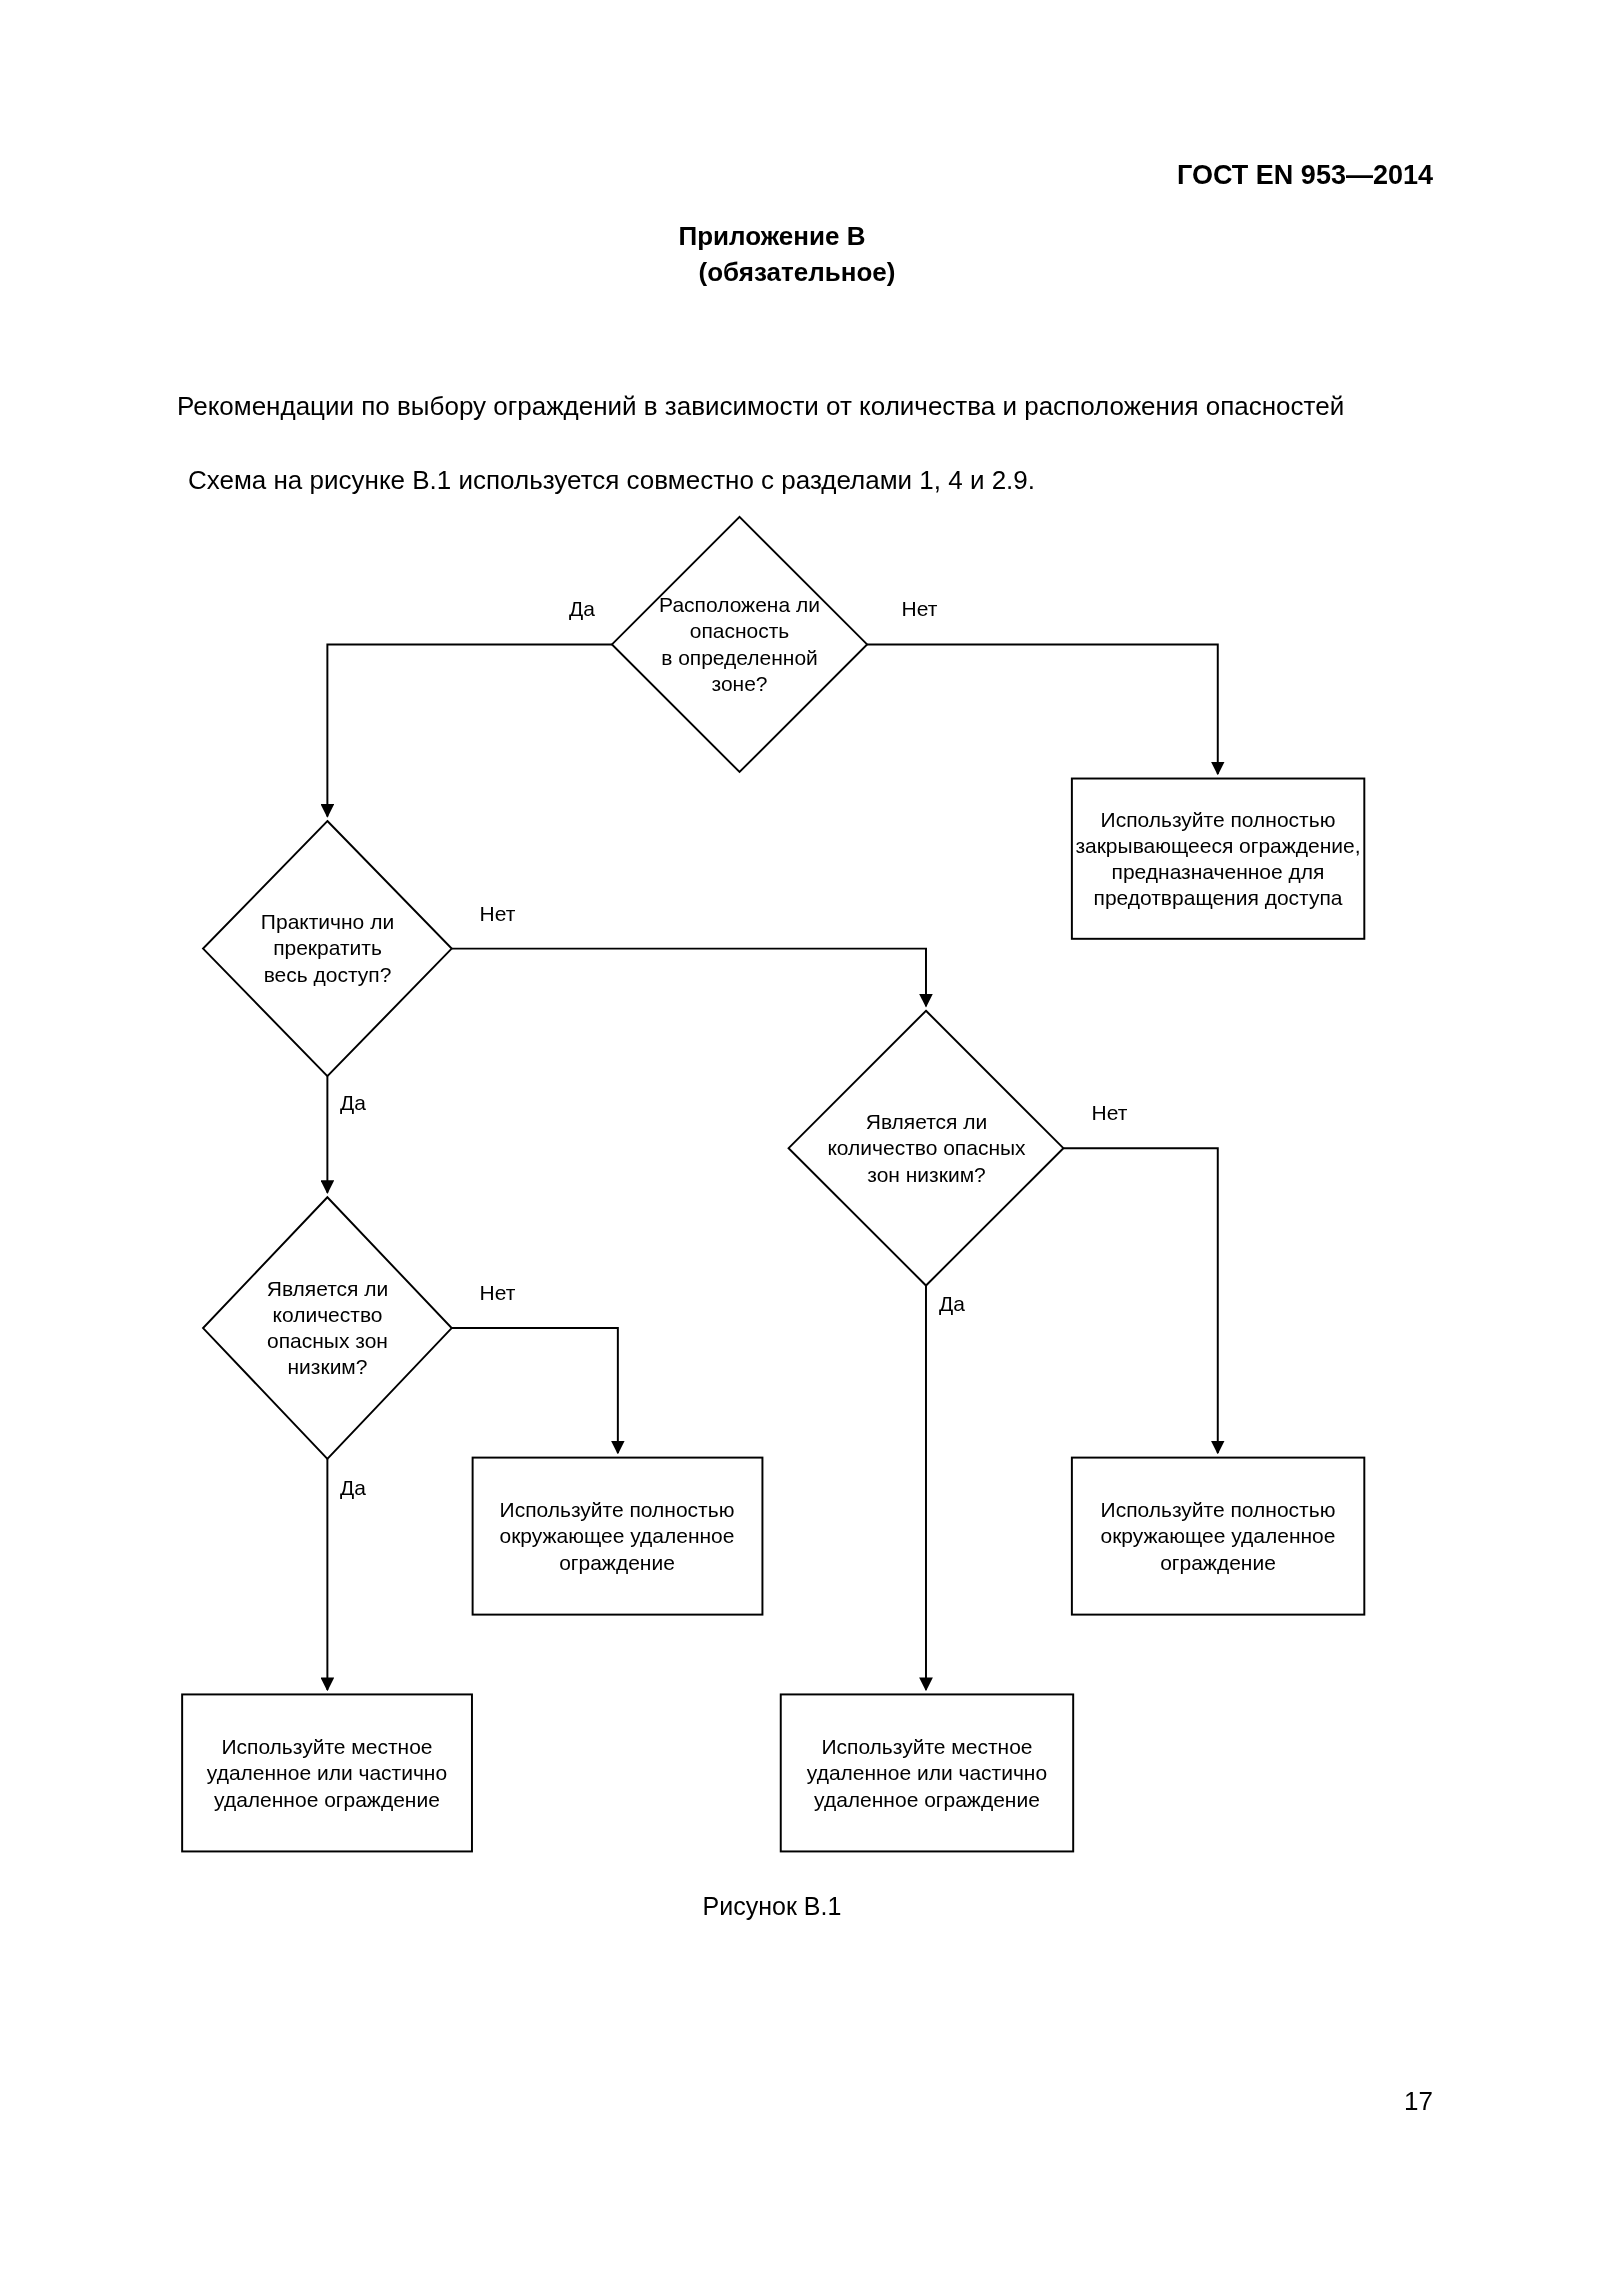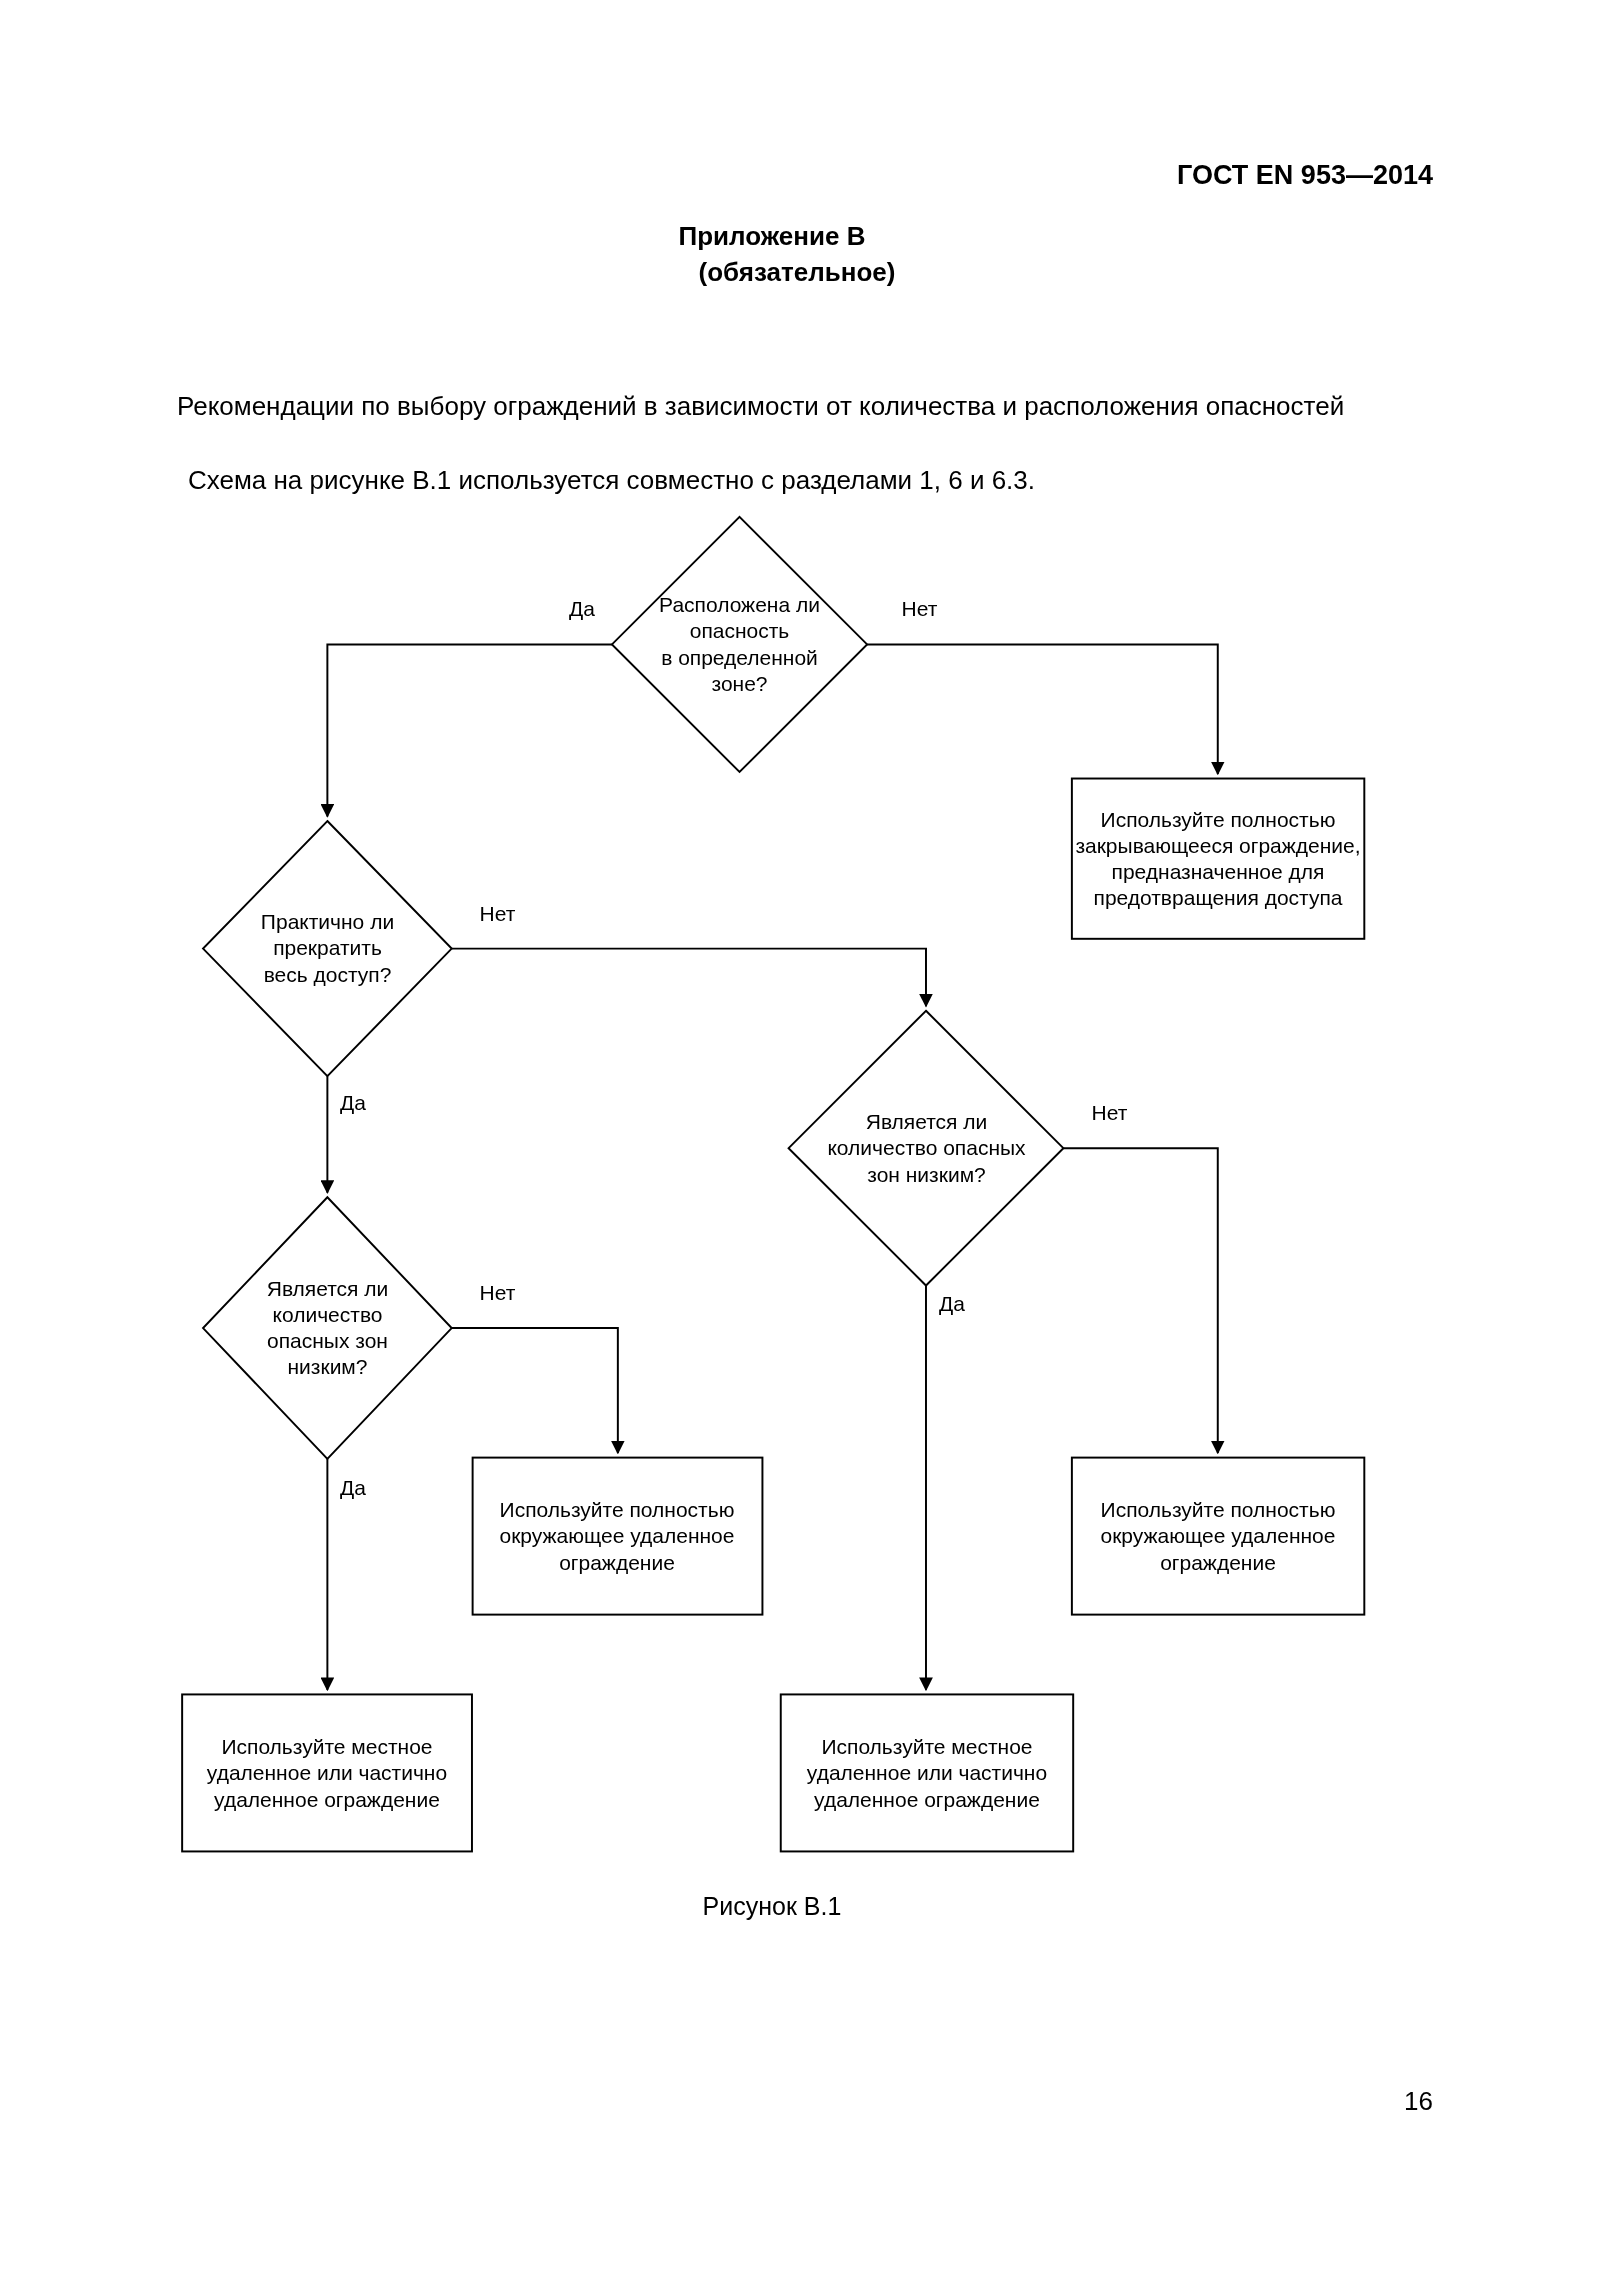--- a/index.html
+++ b/index.html
@@ -55,21 +55,21 @@
 </style>
 </head>
 <body>
 
 <div class="page">
 
   <div class="doc-header">ГОСТ EN 953—2014</div>
   <div class="appendix-title">Приложение В</div>
   <div class="appendix-type">(обязательное)</div>
   <div class="section-heading">Рекомендации по выбору ограждений в зависимости от количества и расположения опасностей</div>
-  <div class="intro-text">Схема на рисунке В.1 используется совместно с разделами 1, 6 и 6.3.</div>
+  <div class="intro-text">Схема на рисунке В.1 используется совместно с разделами 1, 4 и 2.9.</div>
 
   <svg class="flow" width="1623" height="2295" viewBox="0 0 2480 3508">
     <defs>
       <marker id="arrow" viewBox="0 0 10 10" refX="9" refY="5" markerWidth="7" markerHeight="7" orient="auto">
         <path d="M0,0 L10,5 L0,10 z" fill="#000000"></path>
       </marker>
     </defs>
     <g fill="none" stroke="#000000" stroke-width="3">
 
       <polygon points="1130,790 1325,985 1130,1180 935,985"></polygon>
@@ -128,16 +128,16 @@
   <div class="edge-label" style="left:559px; top:597px; width:46px;">Да</div>
   <div class="edge-label" style="left:890px; top:597px; width:59px;">Нет</div>
   <div class="edge-label" style="left:468px; top:902px; width:59px;">Нет</div>
   <div class="edge-label" style="left:340px; top:1091px; width:52px; text-align:left;">Да</div>
   <div class="edge-label" style="left:468px; top:1281px; width:59px;">Нет</div>
   <div class="edge-label" style="left:340px; top:1476px; width:52px; text-align:left;">Да</div>
   <div class="edge-label" style="left:1080px; top:1101px; width:59px;">Нет</div>
   <div class="edge-label" style="left:939px; top:1292px; width:52px; text-align:left;">Да</div>
 
   <div class="figure-caption">Рисунок В.1</div>
-  <div class="page-number">16</div>
+  <div class="page-number">17</div>
 
 </div>
 
 
 </body></html>

